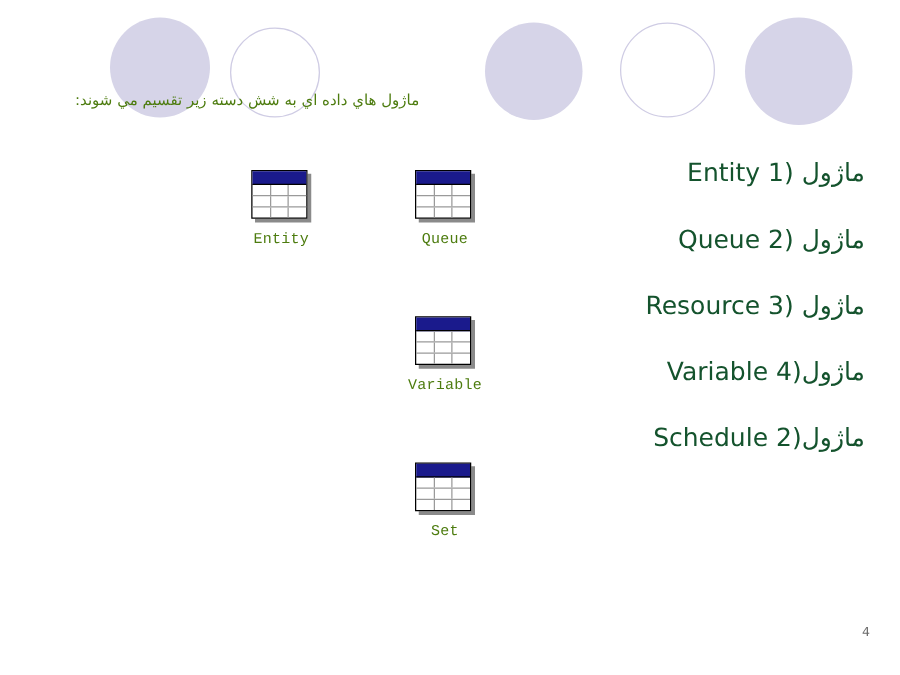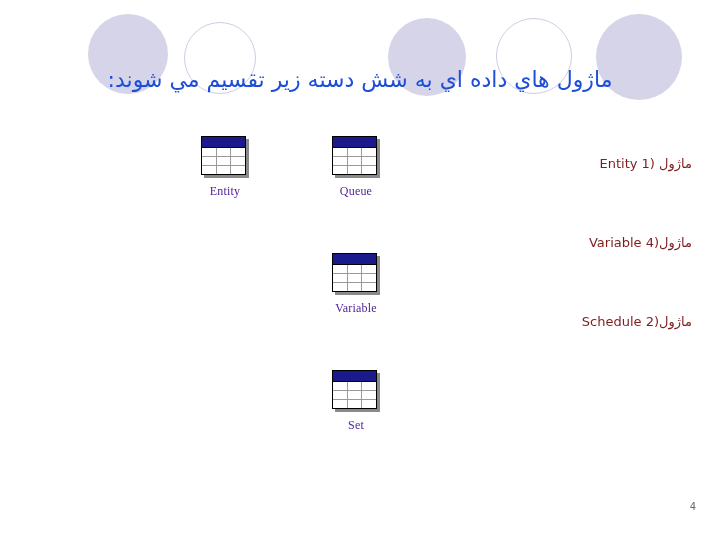--- a/index.html
+++ b/index.html
@@ -42,27 +42,27 @@
     background: transparent;
     border: 1px solid #cfcce4;
   }
 
   
   .title {
     position: absolute;
     left: 60px;
     top: 66px;
     width: 600px;
-    text-align: center;
+    text-align: left;
     direction: rtl;
     unicode-bidi: embed;
     font-family: "DejaVu Sans", sans-serif;
-    font-size: 22px;
+    font-size: 12px;
     line-height: 28px;
-    color: #1d4ed8;
+    color: #4d7c0f;
     white-space: nowrap;
     z-index: 3;
   }
 
   
   .icon-grid {
     position: absolute;
     left: 160px;
     top: 136px;
     width: 240px;
@@ -127,45 +127,44 @@
   }
   .table-icon .tcell {
     flex: 1 1 0;
     border-right: 1px solid #9a9a9a;
   }
   .table-icon .tcell:last-child {
     border-right: none;
   }
 
   .icon-label {
-    font-family: Liberation Serif, serif;
+    font-family: Liberation Mono, monospace;
     font-size: 12px;
-    color: #4c1d95;
+    color: #4d7c0f;
     letter-spacing: 0.2px;
     white-space: nowrap;
   }
 
   
   .list {
     position: absolute;
     right: 28px;
     top: 128px;
     width: 300px;
     text-align: right;
     direction: rtl;
     unicode-bidi: embed;
   }
   .list-item {
     font-family: "DejaVu Sans", sans-serif;
-    font-size: 13px;
-    color: #7f1d1d;
+    font-size: 20px;
+    color: #14532d;
     height: 53px;
     line-height: 20px;
     white-space: nowrap;
-    margin-top: 26px;
   }
 
   
   .page-number {
     position: absolute;
     right: 24px;
     bottom: 28px;
     font-family: "DejaVu Sans", sans-serif;
     font-size: 10px;
     color: #6b6b6b;
@@ -295,19 +294,21 @@
           </div>
         </div>
       </div>
       <div class="icon-label">Set</div>
     </div>
 
   </div>
 
   <div class="list">
     <div class="list-item">ماژول (1  Entity</div>
+    <div class="list-item">ماژول (2   Queue</div>
+    <div class="list-item">ماژول (3  Resource</div>
     <div class="list-item">ماژول(4  Variable</div>
     <div class="list-item">ماژول(2   Schedule</div>
   </div>
 
   <div class="page-number">4</div>
 
 </div>
 
 </body></html>

